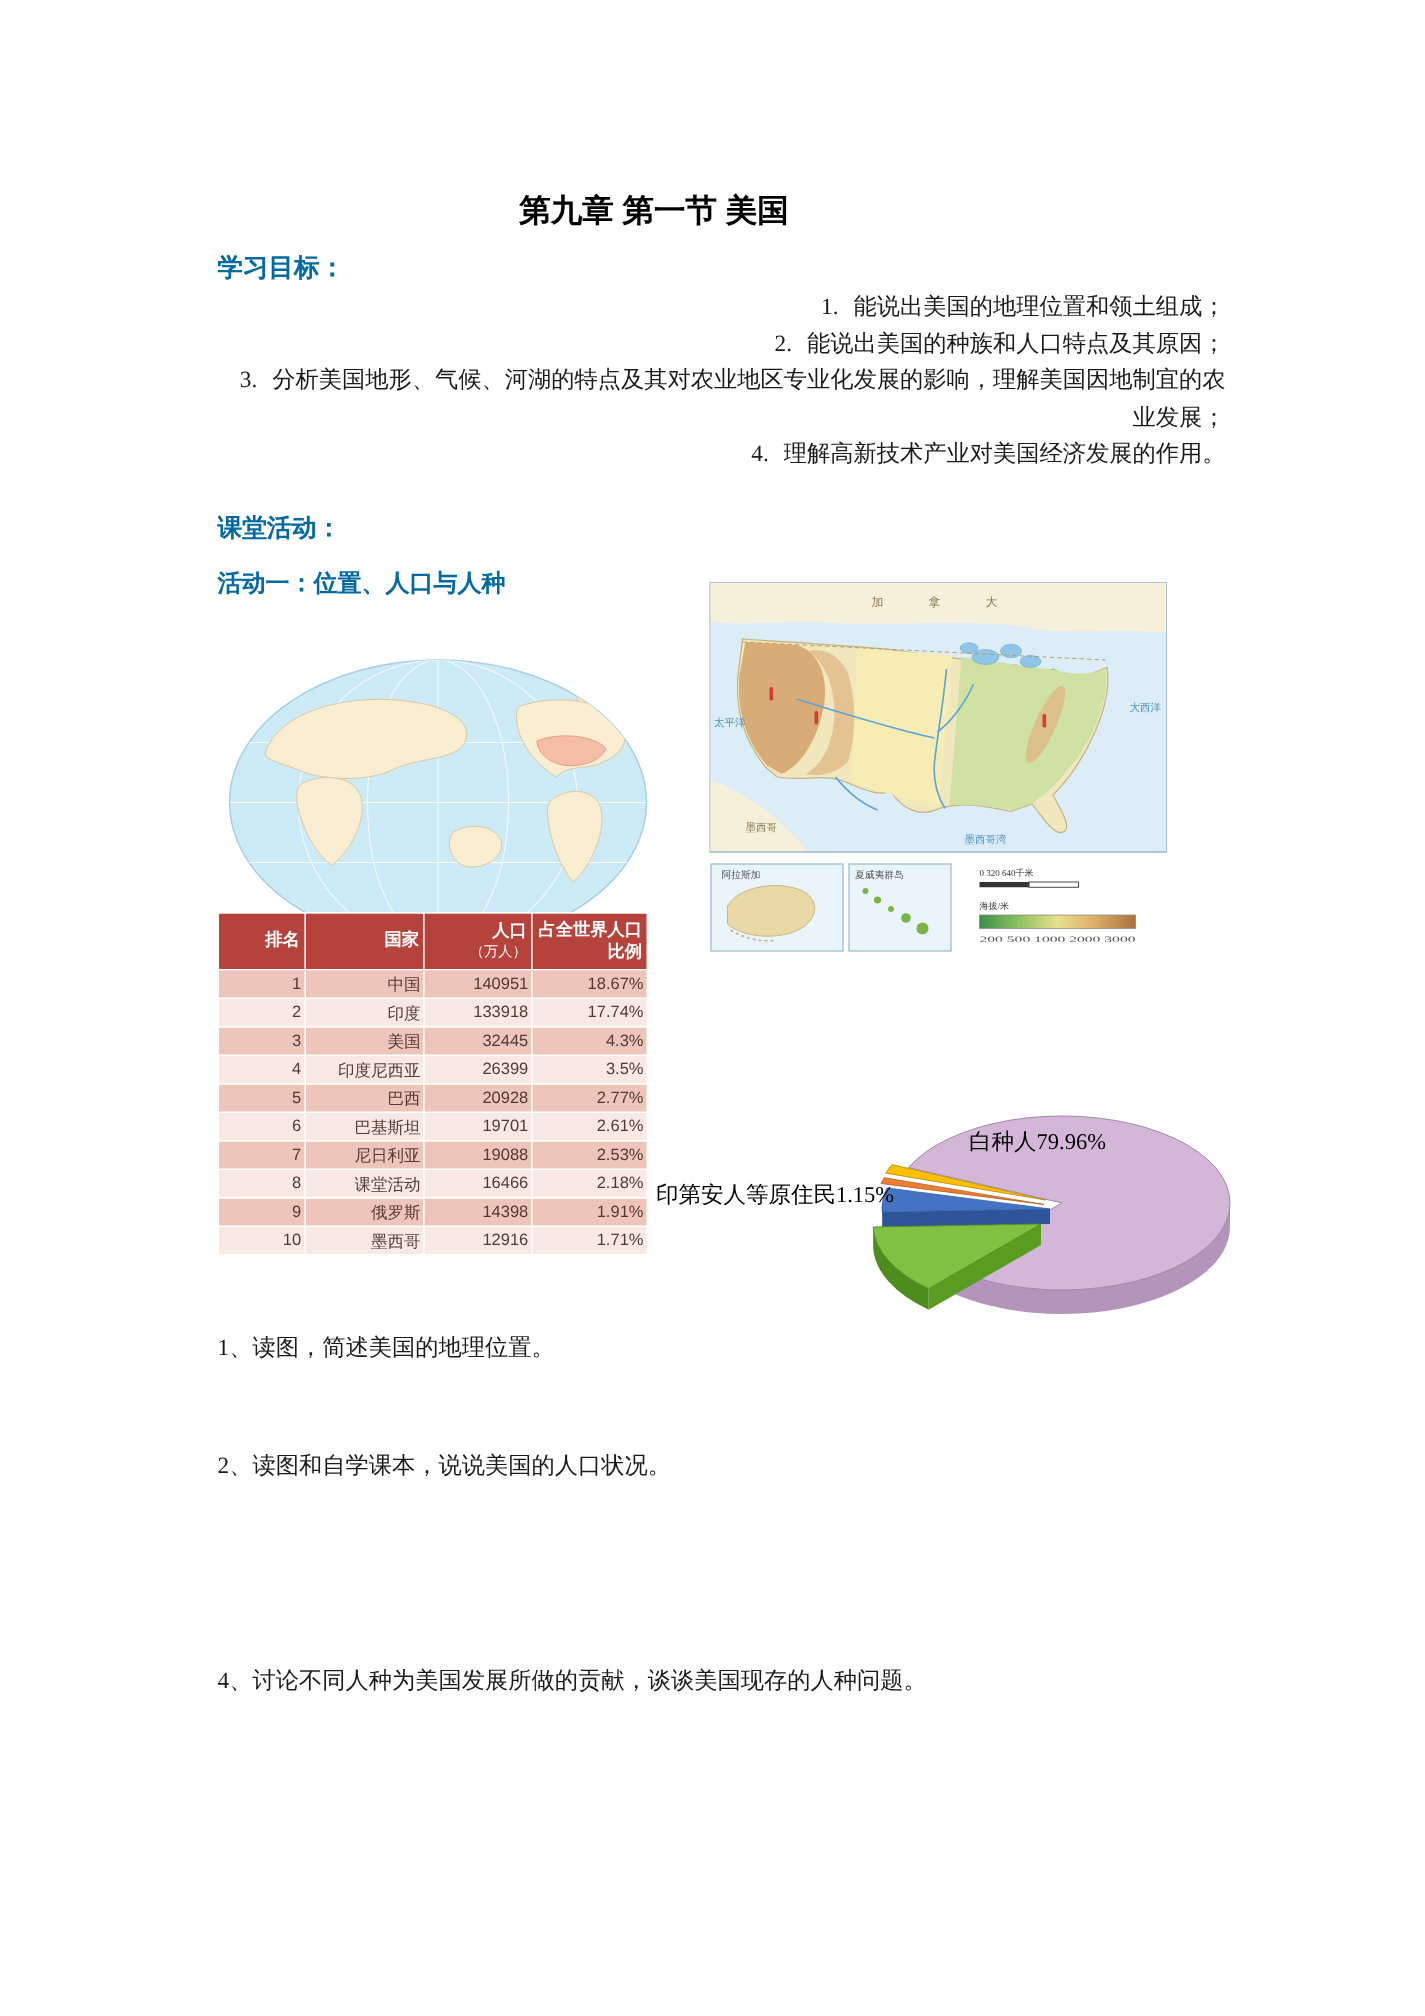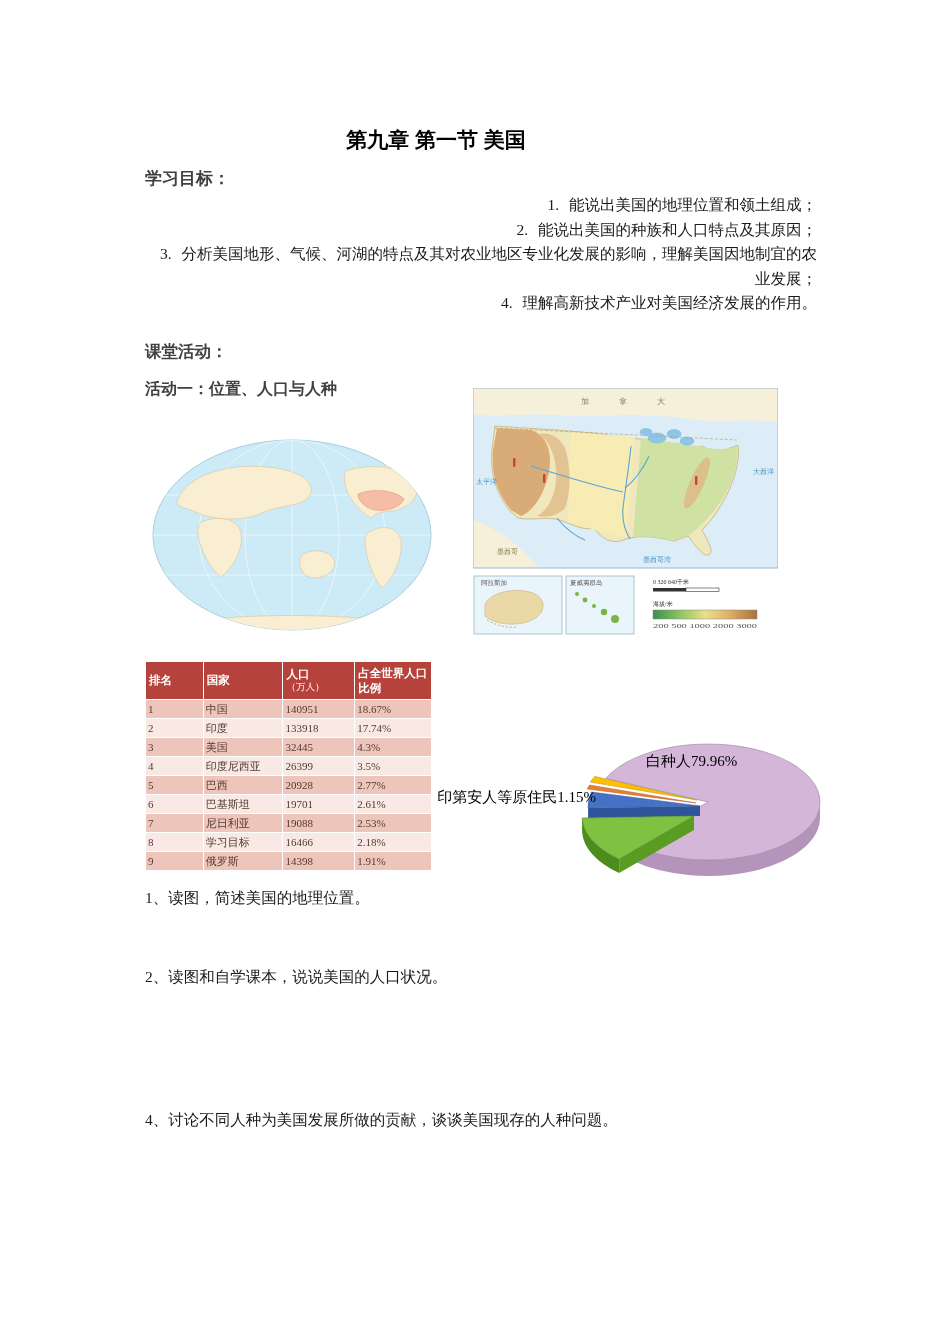--- a/index.html
+++ b/index.html
@@ -8,35 +8,35 @@
     width:950px; height:1344px; position:relative; overflow:hidden;
     font-family:"Liberation Serif","DejaVu Serif",serif; color:#1a1a1a;
   }
   .page { position:absolute; inset:0; }
 
   .doc-title {
     position:absolute; top:126px; left:0; width:872px; text-align:center;
     font-family:"Liberation Sans","DejaVu Sans",sans-serif;
     font-weight:bold; font-size:21px; color:#000;
   }
-  .h-bold { font-family:"Liberation Sans","DejaVu Sans",sans-serif; font-weight:bold; color:#404040; }
+  .h-bold { font-family:"Liberation Sans","DejaVu Sans",sans-serif; font-weight:bold; color:#0369a1; }
   .objectives-heading { position:absolute; left:145px; top:167px; font-size:17px; }
   .objectives { position:absolute; left:145px; top:193px; width:672px; font-size:15.5px; line-height:24.5px;text-align:right; }
   .obj-item { margin:0; }
   .obj-num { margin-right:10px; }
   .section-heading { position:absolute; left:145px; top:341px; font-size:16.5px; }
   .activity-heading { position:absolute; left:145px; top:379px; font-size:16px; }
 
   .world-map { position:absolute; left:150px; top:437px; width:285px; height:196px; }
   .us-map { position:absolute; left:453px; top:388px; width:305px; height:248px;padding-left:20px; }
 
   .pop-table {
-    position:absolute; left:145px; top:661px; width:287px;
-    border-collapse:collapse; text-align:left;
-    font-family:Liberation Serif, serif;
+    position:absolute; left:145px; top:608px; width:287px;
+    border-collapse:collapse; text-align:right;
+    font-family:Liberation Sans, sans-serif;
   }
   .pop-table th {
     background:#b5423b; color:#fff; font-size:11.5px; font-weight:bold;
     height:38px; border:1px solid #fff; padding:2px 3px; vertical-align:middle; line-height:1.25;
   }
   .pop-table th .hdr-sub { font-size:9.5px; font-weight:normal; }
   .pop-table td {
     font-size:11px; height:19px; border:1px solid #fff; color:#523a33; padding:0 2px;
   }
   tr.row-a { background:#eec5ba; }
@@ -233,30 +233,36 @@
           <td>2.61%</td>
         </tr>
         <tr class="row-a">
           <td>7</td>
           <td>尼日利亚</td>
           <td>19088</td>
           <td>2.53%</td>
         </tr>
         <tr class="row-b">
           <td>8</td>
-          <td>学习目标</td>
+          <td>课堂活动</td>
           <td>16466</td>
           <td>2.18%</td>
         </tr>
         <tr class="row-a">
           <td>9</td>
           <td>俄罗斯</td>
           <td>14398</td>
           <td>1.91%</td>
         </tr>
+        <tr class="row-b">
+          <td>10</td>
+          <td>墨西哥</td>
+          <td>12916</td>
+          <td>1.71%</td>
+        </tr>
       </tbody>
   </table>
 
   <div class="pie-chart">
     <svg viewBox="0 0 250 152" width="250" height="152">
 
       <path d="M242,70 A112,58 0 0 1 55.1,113.1 L55.1,129.1 A112,58 0 0 0 242,86 Z" fill="#b494ba"></path>
 
       <path d="M130,70 L27.7,46.4 A112,58 0 1 1 55.1,113.1 Z" fill="#d4b6d8" stroke="#9a7fa0" stroke-width="0.6"></path>
 

